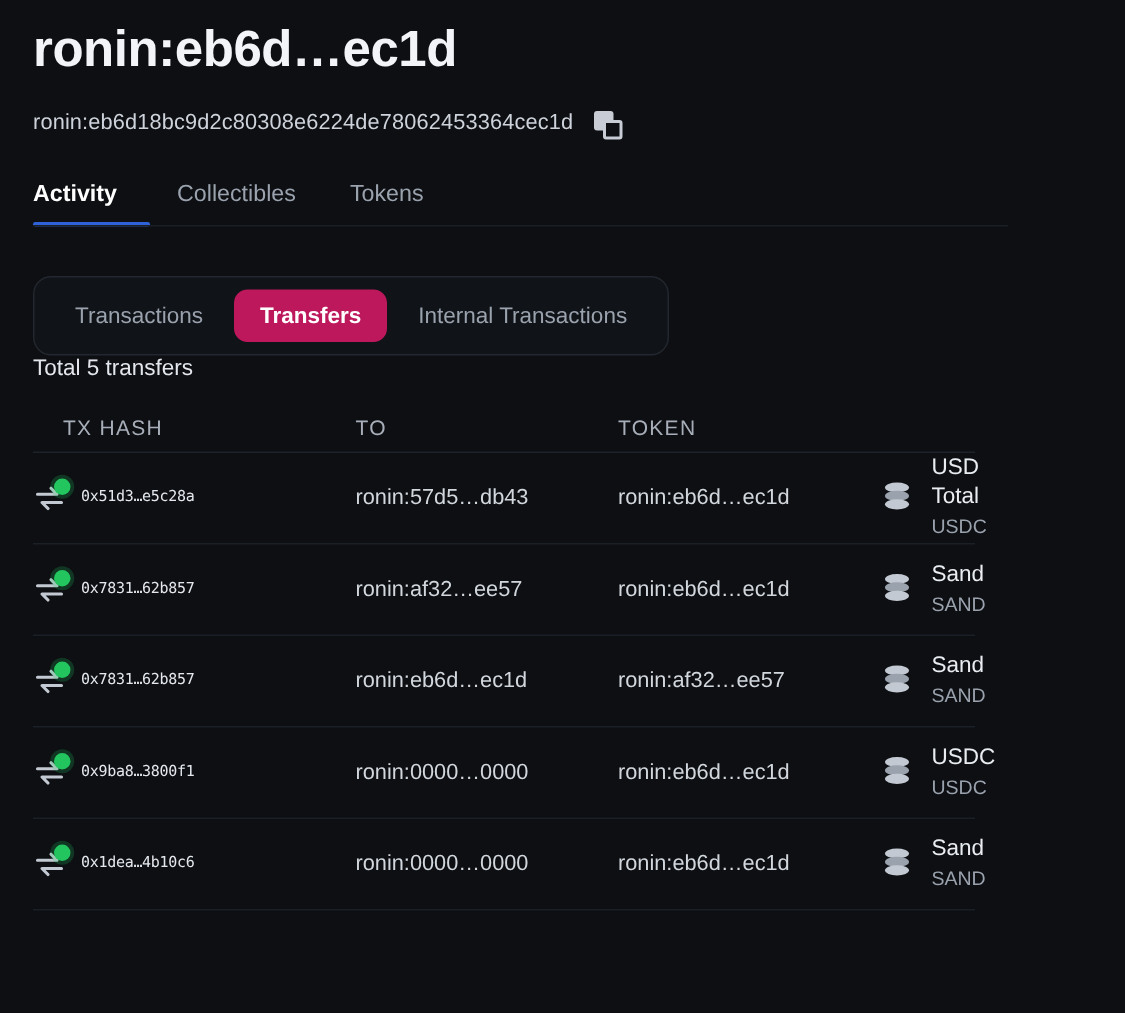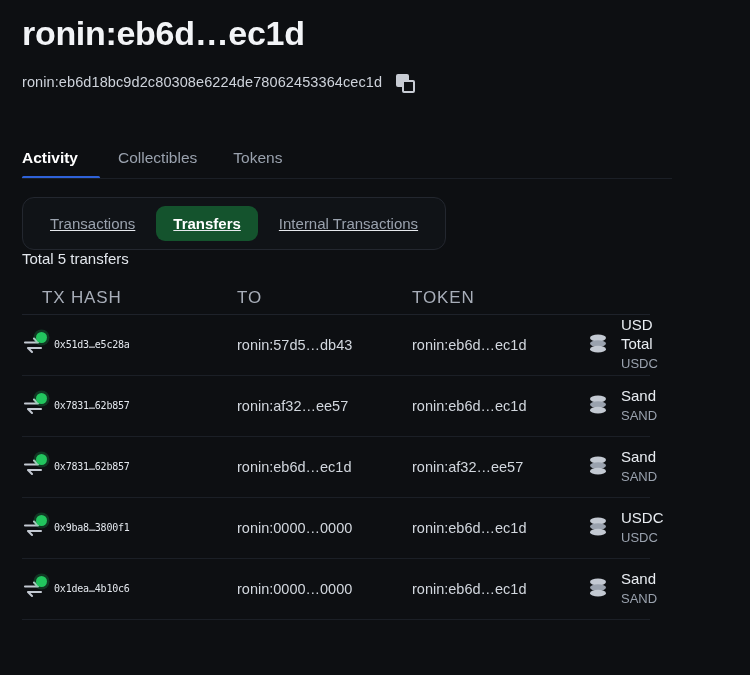--- a/index.html
+++ b/index.html
@@ -72,21 +72,21 @@
     border: 2.5px solid #c8ccd4;
     border-radius: 2px;
     background: #0d0f12;
   }
 
   
   .tabs {
     display: flex;
     align-items: flex-end;
     gap: 0;
-    margin-top: 49px;
+    margin-top: 21px;
     padding: 0 22px;
     position: relative;
   }
   .tabs::after {
     content: "";
     position: absolute;
     left: 22px; right: 0; bottom: 0;
     height: 1px;
     background: #1b1f26;
   }
@@ -109,40 +109,39 @@
     left: 0; right: 0; bottom: 0;
     height: 3px;
     background: #2f62d8;
     border-radius: 2px;
   }
   .tab:not(:first-child).active::after { left: 18px; right: 18px; }
 
   
   .segmented-wrap { padding: 0 22px; }
   .segmented {
-    margin-top: 18px;
+    margin-top: 33px;
     display: inline-flex;
     align-items: center;
     gap: 4px;
     padding: 8px 10px;
     border: 1px solid #23272f;
     border-radius: 12px;
     background: #101317;
-    text-decoration: underline;
   }
   .seg-item {
     padding: 9px 17px;
     font-size: 15px;
     color: #9aa2ae;
     border-radius: 9px;
     cursor: pointer;
     white-space: nowrap;
   }
   .seg-item.active {
-    background: #14532d;
+    background: #be185d;
     color: #ffffff;
     font-weight: 700;
   }
 
   
   .total-line {
     padding: 0 22px;
     font-size: 15px;
     color: #e3e7ed;
   }
@@ -155,21 +154,21 @@
   .t-row {
     display: flex;
     align-items: center;
     border-bottom: 1px solid #1b1f26;
   }
   .t-head {
     height: 32px;
     border-bottom: 1px solid #1e222a;
   }
   .t-head .cell {
-    font-size: 17px;
+    font-size: 14px;
     letter-spacing: 0.85px;
     color: #a8aeb9;
     text-transform: uppercase;
   }
   .t-body .t-row { height: 61px; }
 
   .col-hash  { width: 215px; flex: none; }
   .col-from  { width: 175px; flex: none; }
   .col-to    { width: 175px; flex: none; }
   .col-token { flex: 1 1 auto; }

